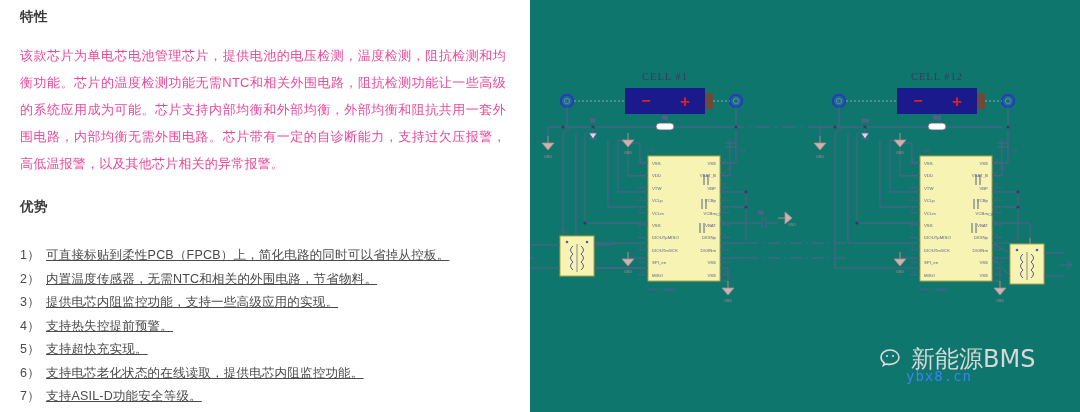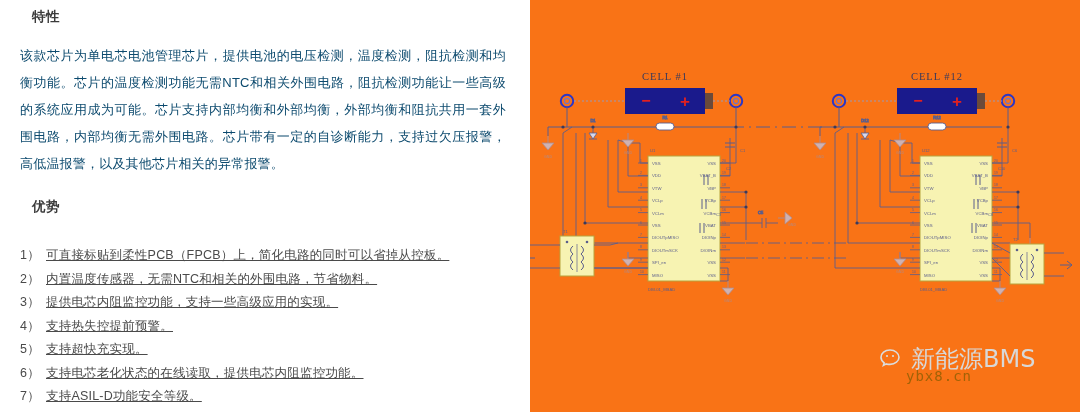--- a/index.html
+++ b/index.html
@@ -6,57 +6,57 @@
   body{
     width:1080px;height:412px;background:#ffffff;overflow:hidden;
     font-family:"Liberation Sans","DejaVu Sans",sans-serif;
     -webkit-font-smoothing:antialiased;
   }
   .page{position:relative;width:1080px;height:412px;}
 
   
   .textcol{position:absolute;left:0;top:0;width:530px;height:412px;}
   .sec-head{
-    position:absolute;left:32px;font-weight:bold;font-size:13.5px;
+    position:absolute;left:20px;font-weight:bold;font-size:13.5px;
     color:#3b3b3b;letter-spacing:.5px;
   }
   #head-tx{top:8px;}
   #head-ad{top:198px;}
 
   .para{
     position:absolute;left:20px;top:42px;width:486px;
-    font-size:13px;line-height:27px;color:#0c4a6e;
+    font-size:13px;line-height:27px;color:#ec4899;
     text-align:justify;letter-spacing:.2px;
   }
 
   .adv-list{position:absolute;left:20px;top:244px;width:500px;}
   .adv-item{
     display:flex;align-items:flex-start;
     font-size:12.5px;line-height:23.5px;color:#4a4a4a;letter-spacing:.2px;
   }
   .adv-num{width:26px;flex:0 0 26px;color:#4a4a4a;}
   .adv-txt{flex:1 1 auto;text-decoration:underline;}
 
   
-  .schem{position:absolute;left:530px;top:0;width:550px;height:412px;background:#f97316;}
+  .schem{position:absolute;left:530px;top:0;width:550px;height:412px;background:#0f766e;}
   .schem svg{display:block;}
 
   
   .watermark{
     position:absolute;left:880px;top:344px;width:200px;height:66px;
     pointer-events:none;
   }
   .wm-row{display:flex;align-items:center;gap:5px;}
   .wm-text{
     font-size:24px;color:#d8d8d8;font-weight:normal;letter-spacing:0px;
     line-height:30px;font-family:"DejaVu Sans",sans-serif;
   }
   .wm-url{
     position:absolute;left:26px;top:24px;
-    font-size:14px;color:#a16207;font-family:"DejaVu Sans Mono",monospace;
+    font-size:14px;color:#3b82f6;font-family:"DejaVu Sans Mono",monospace;
     letter-spacing:1px;
   }
 </style>
 </head>
 <body>
 
 <div class="page">
 
   <div class="textcol">
 

